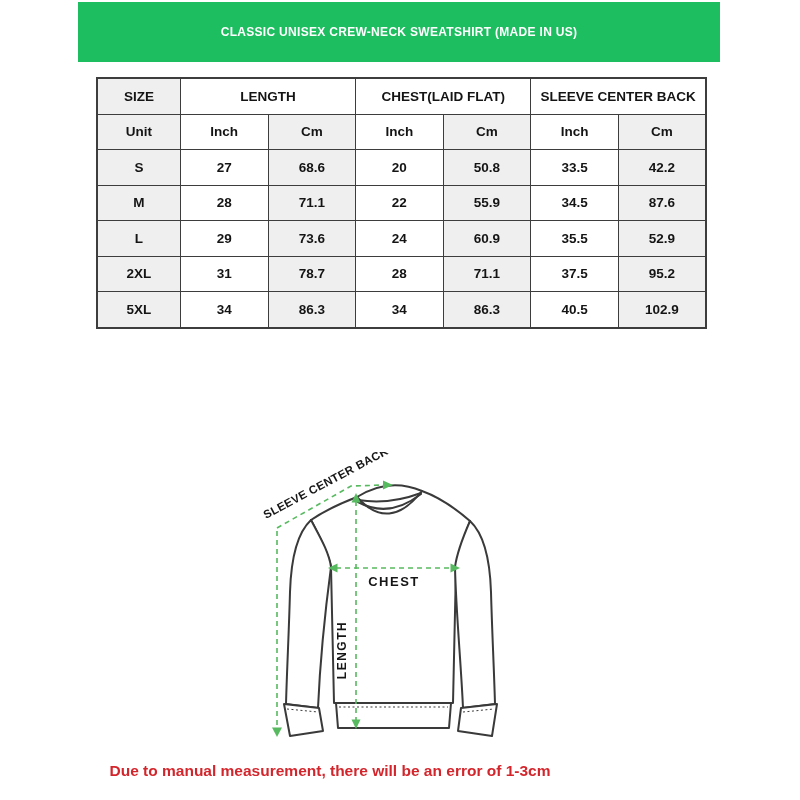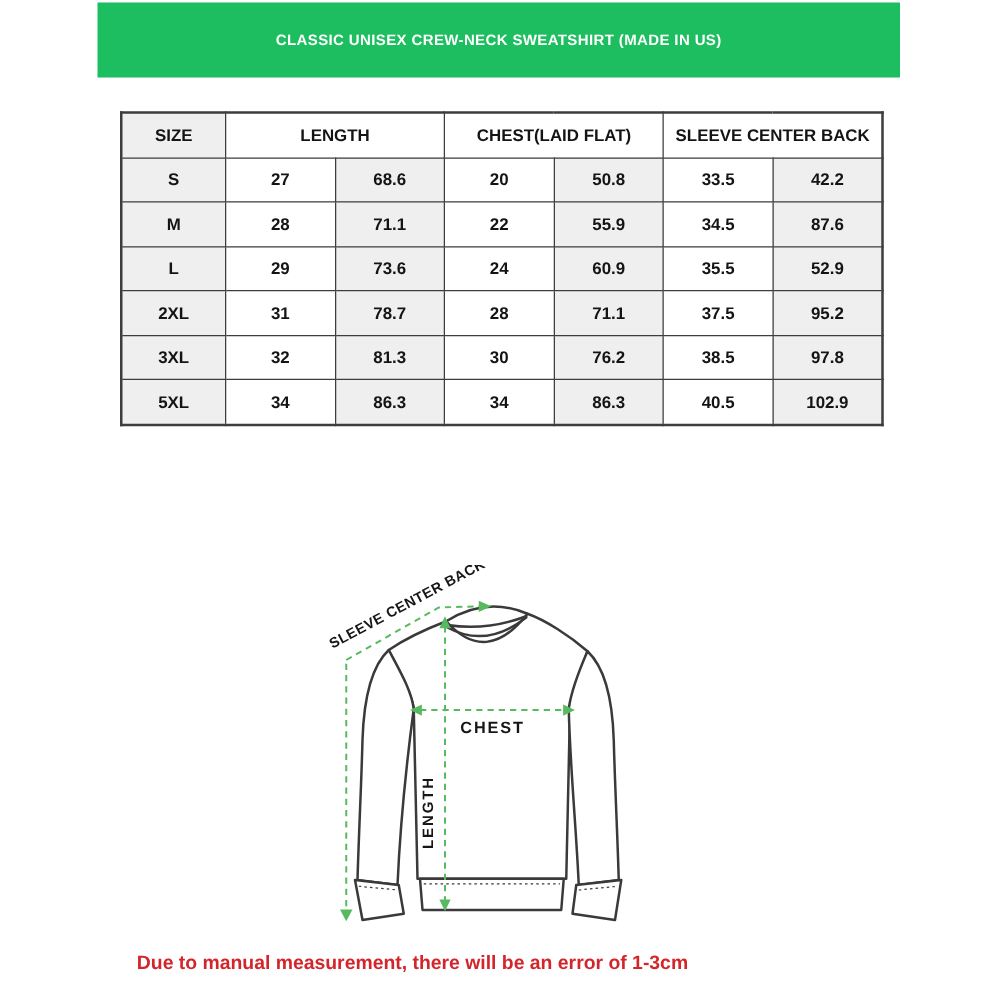--- a/index.html
+++ b/index.html
@@ -10,21 +10,21 @@
     --banner-green:#1cbe5f;--measure-green:#58ba60;--note-red:#d3262c;
     --cell-shade:#efefef;--table-border:#3d3d3d;--ink:#141414;--outline:#3a3a3a;
   }
   .banner{
     position:absolute;left:78px;top:2px;width:642px;height:60px;
     background:var(--banner-green);display:flex;align-items:center;justify-content:center;
   }
   .banner span{
     color:#ffffff;font-weight:bold;font-size:12px;letter-spacing:.3px;white-space:nowrap;
   }
-  .table-wrap{position:absolute;left:96px;top:89px;width:611px;}
+  .table-wrap{position:absolute;left:96px;top:77px;width:611px;}
   table.size-table{
     width:100%;border-collapse:collapse;border:2px solid var(--table-border);
     table-layout:fixed;
   }
   table.size-table th,table.size-table td{
     border:1.5px solid var(--table-border);
     height:34.5px;text-align:center;vertical-align:middle;
     font-size:13.5px;font-weight:bold;color:var(--ink);padding:0;background:#ffffff;
   }
   table.size-table .shade{background:var(--cell-shade);}
@@ -64,20 +64,29 @@
     <thead>
       <tr>
         <th class="shade">SIZE</th>
         <th colspan="2">LENGTH</th>
         <th colspan="2">CHEST(LAID FLAT)</th>
         <th colspan="2">SLEEVE CENTER BACK</th>
       </tr>
     </thead>
     <tbody>
         <tr>
+          <td class="shade">Unit</td>
+          <td>Inch</td>
+          <td class="shade">Cm</td>
+          <td>Inch</td>
+          <td class="shade">Cm</td>
+          <td>Inch</td>
+          <td class="shade">Cm</td>
+        </tr>
+        <tr>
           <td class="shade">S</td>
           <td>27</td>
           <td class="shade">68.6</td>
           <td>20</td>
           <td class="shade">50.8</td>
           <td>33.5</td>
           <td class="shade">42.2</td>
         </tr>
         <tr>
           <td class="shade">M</td>
@@ -98,29 +107,20 @@
           <td class="shade">52.9</td>
         </tr>
         <tr>
           <td class="shade">2XL</td>
           <td>31</td>
           <td class="shade">78.7</td>
           <td>28</td>
           <td class="shade">71.1</td>
           <td>37.5</td>
           <td class="shade">95.2</td>
-        </tr>
-        <tr>
-          <td class="shade">3XL</td>
-          <td>32</td>
-          <td class="shade">81.3</td>
-          <td>30</td>
-          <td class="shade">76.2</td>
-          <td>38.5</td>
-          <td class="shade">97.8</td>
         </tr>
         <tr>
           <td class="shade">5XL</td>
           <td>34</td>
           <td class="shade">86.3</td>
           <td>34</td>
           <td class="shade">86.3</td>
           <td>40.5</td>
           <td class="shade">102.9</td>
         </tr>

